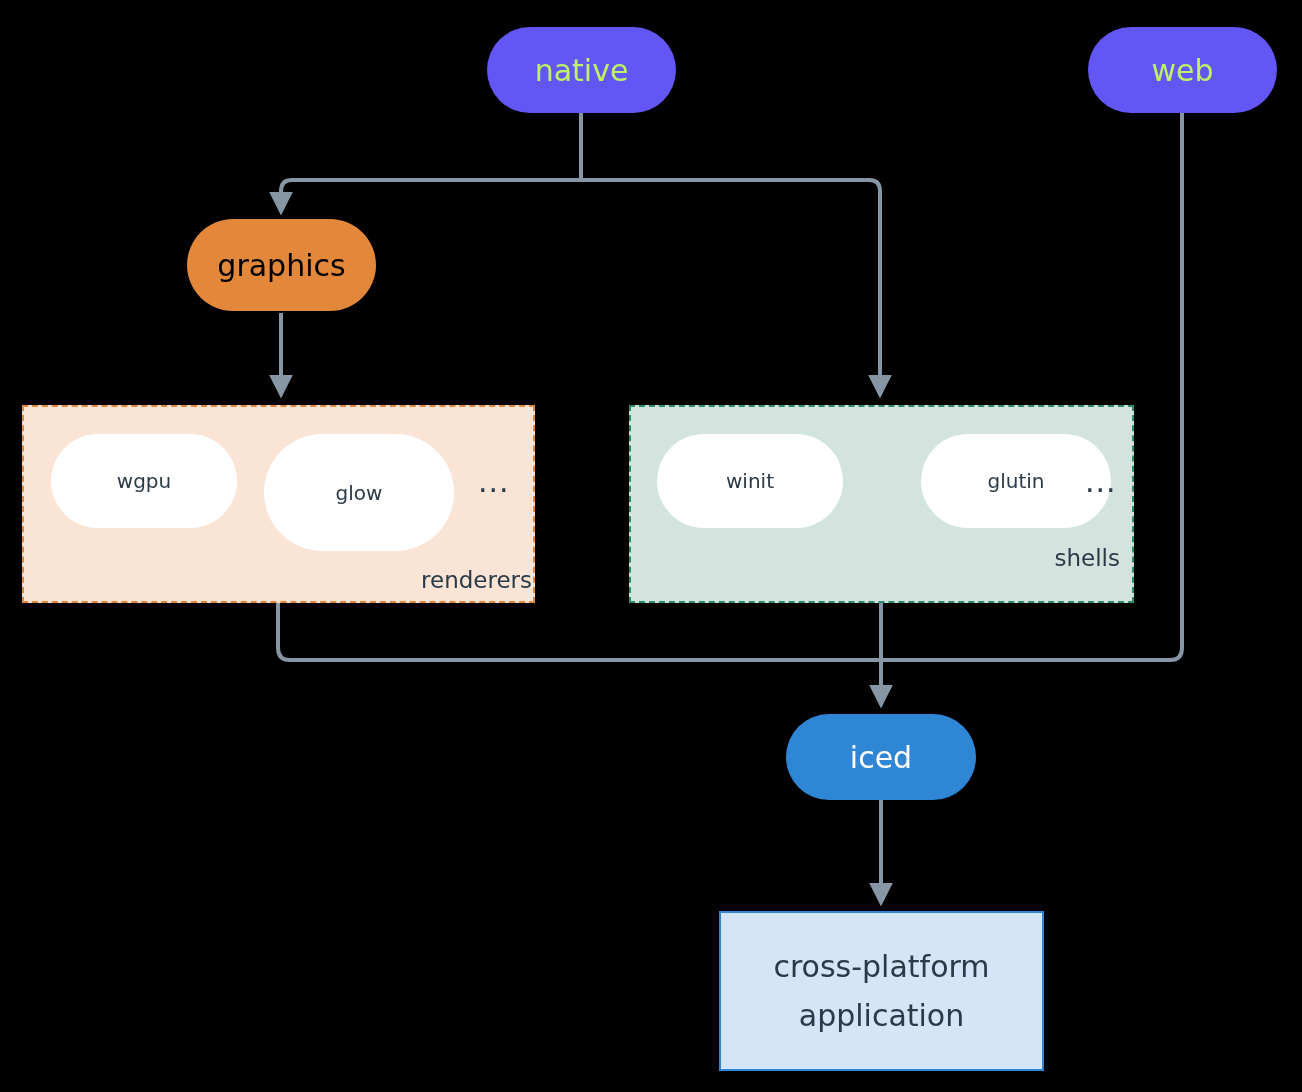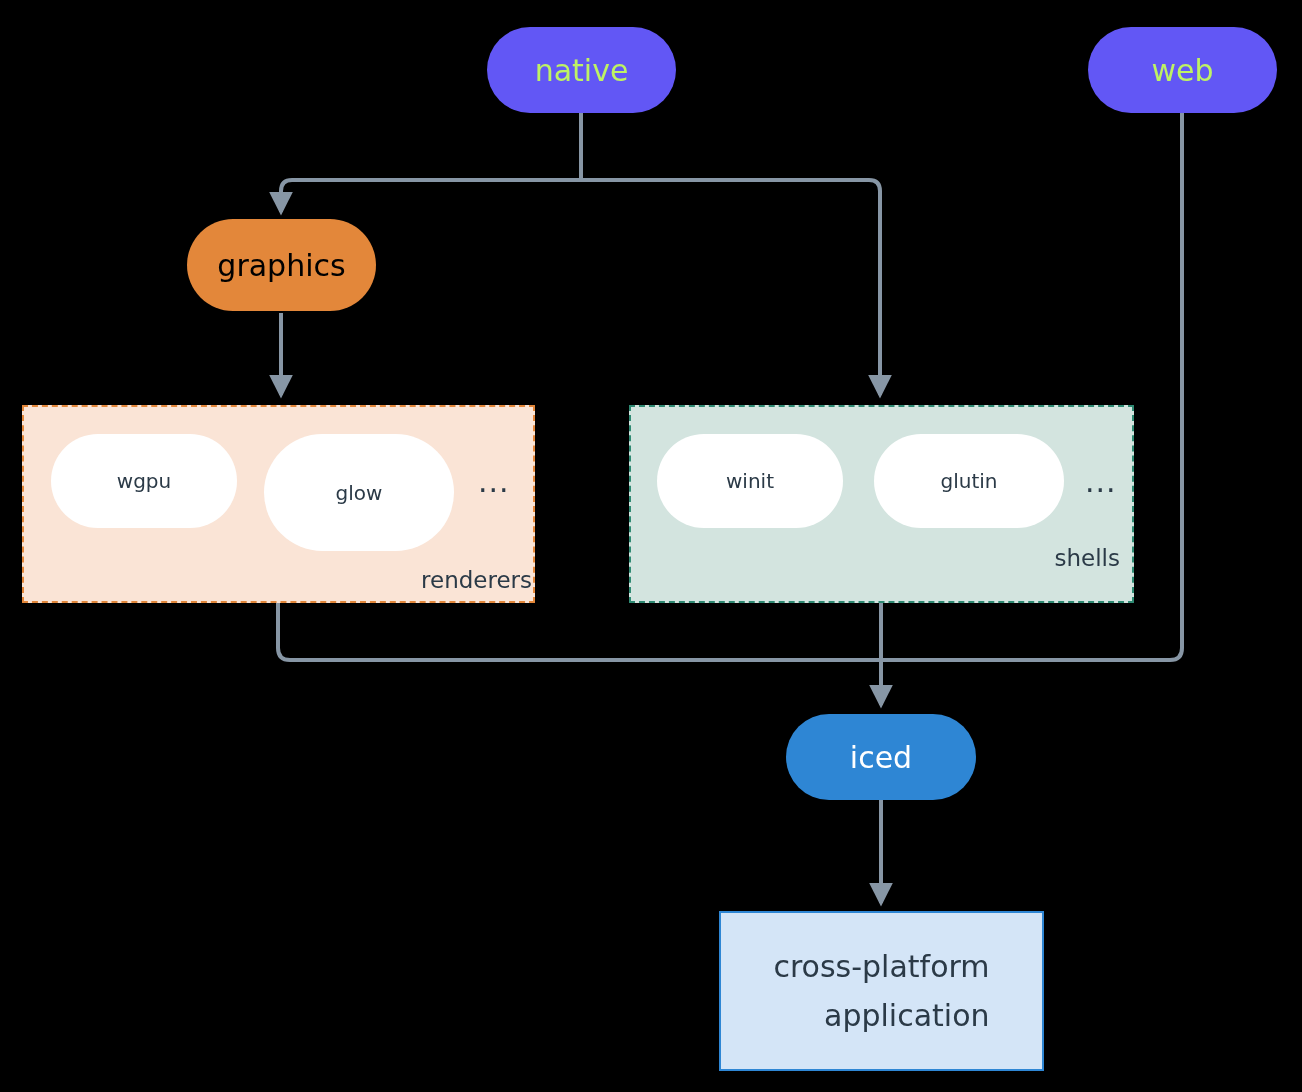--- a/index.html
+++ b/index.html
@@ -163,32 +163,32 @@
   <div class="ellipsis" style="left:478px; top:464px;"><span>...</span></div>
   <div class="group-label" style="left:22px; top:405px; width:513px; height:198px;padding-left:11px;">
     <span style="position:absolute; right:14px; bottom:10px;">renderers</span>
   </div>
 
   <div class="group group-shells" style="left:629px; top:405px; width:505px; height:198px;">
   </div>
   <div class="leaf" style="left:657px; top:434px; width:186px; height:94px;">
     <span>winit</span>
   </div>
-  <div class="leaf" style="left:874px; top:434px; width:190px; height:94px;">
+  <div class="leaf" style="left:921px; top:434px; width:190px; height:94px;">
     <span>glutin</span>
   </div>
   <div class="ellipsis" style="left:1085px; top:464px;"><span>...</span></div>
   <div class="group-label" style="left:629px; top:405px; width:505px; height:176px;">
     <span style="position:absolute; right:14px; bottom:10px;">shells</span>
   </div>
 
   <div class="node pill node-iced" style="left:786px; top:714px; width:190px; height:86px;">
     <span>iced</span>
   </div>
 
-  <div class="appbox" style="left:719px; top:911px; width:325px; height:160px;text-align:right;">
+  <div class="appbox" style="left:719px; top:911px; width:325px; height:160px;">
     <div>
       <span class="line">cross-platform</span>
       <span class="line">application</span>
     </div>
   </div>
 
 </div>
 
 </body></html>

